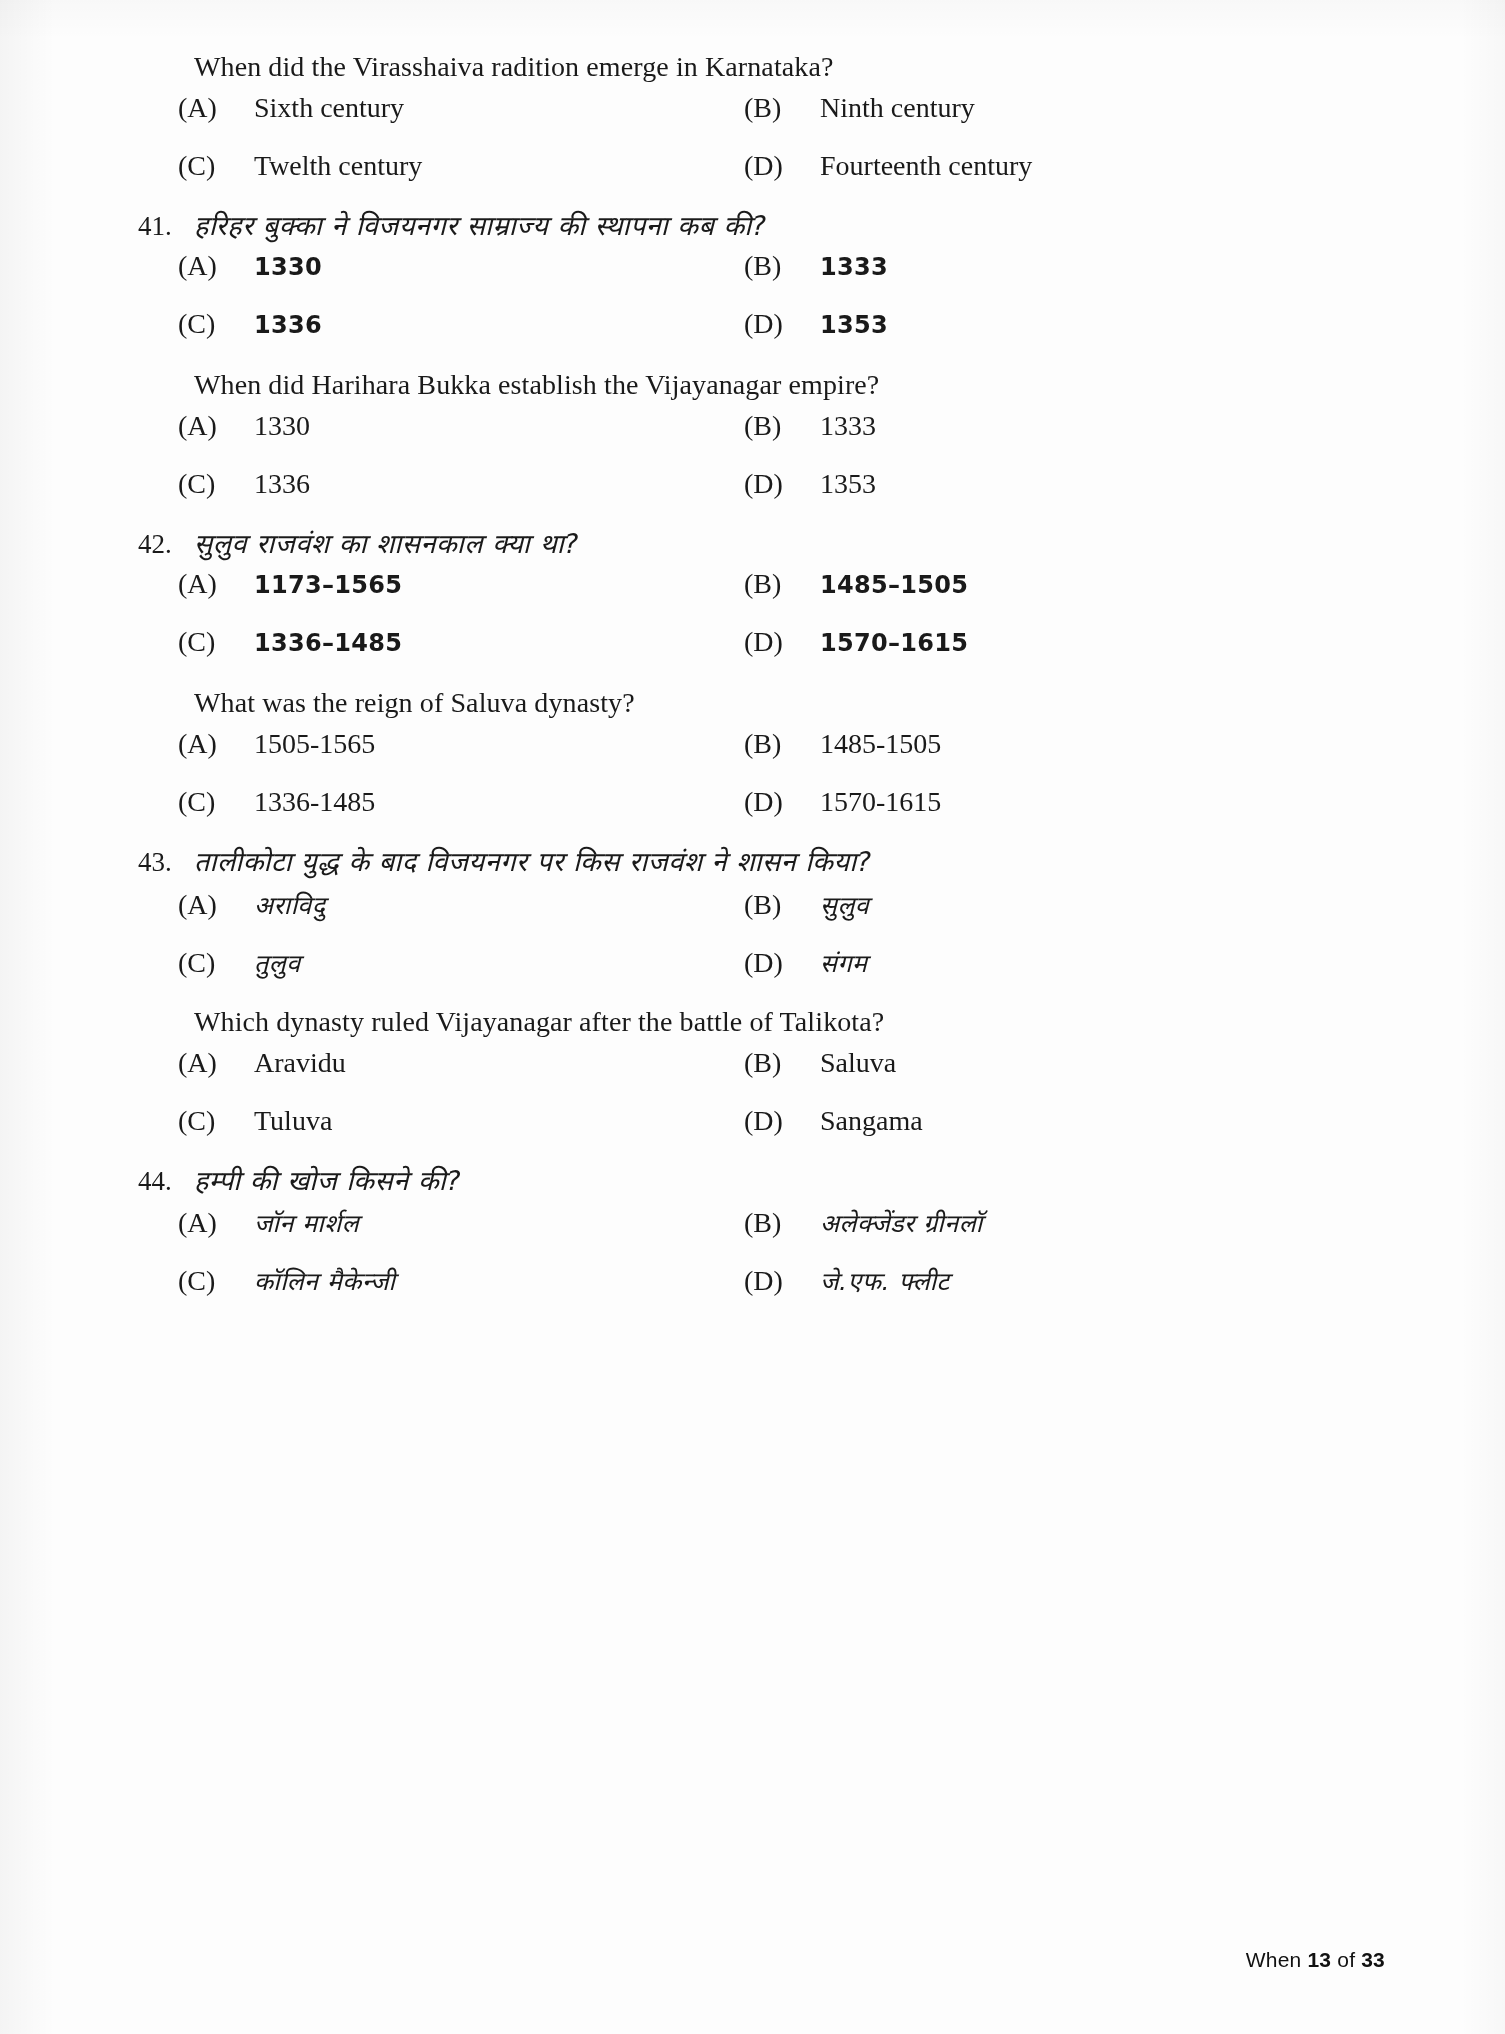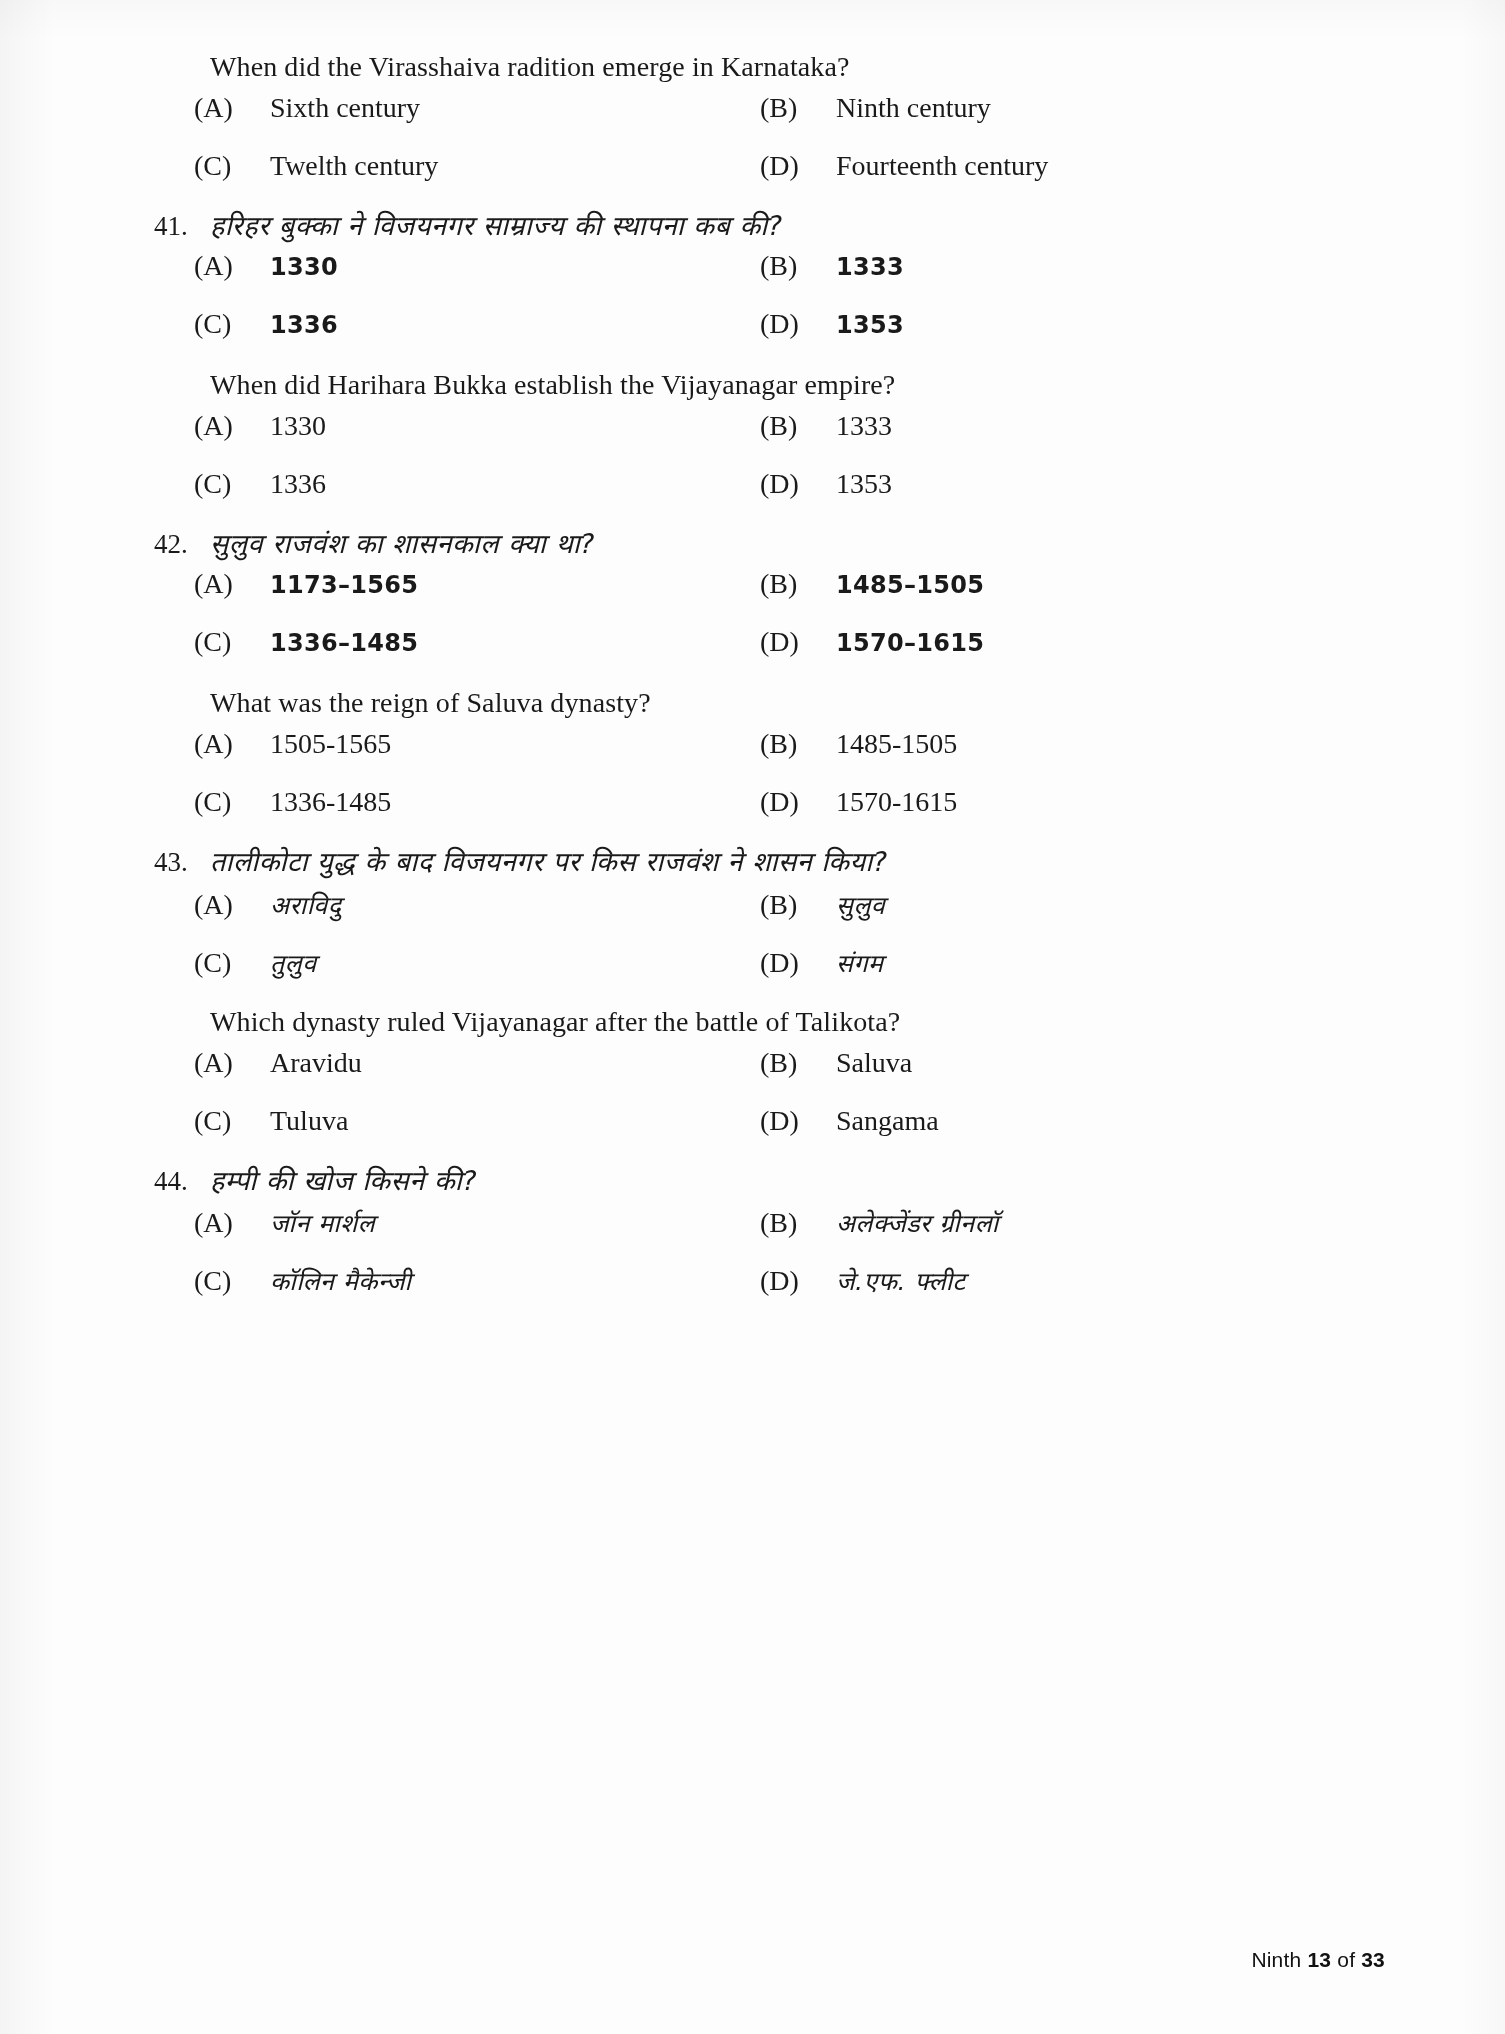--- a/index.html
+++ b/index.html
@@ -22,21 +22,21 @@
     inset: 0;
     background:
       linear-gradient(to right, rgba(0,0,0,0.035) 0px, rgba(0,0,0,0.0) 55px),
       linear-gradient(to left,  rgba(0,0,0,0.025) 0px, rgba(0,0,0,0.0) 45px),
       linear-gradient(to bottom, rgba(0,0,0,0.02) 0px, rgba(0,0,0,0.0) 40px),
       #fdfdfd;
   }
 
   .content {
     position: absolute;
-    left: 154px;
+    left: 138px;
     top: 48px;
     width: 1230px;
   }
 
   
   .qblock {
     margin-bottom: 0px;
   }
 
   .qline {
@@ -338,18 +338,18 @@
         <div class="opt">
           <span class="opt-key">(D)</span>
           <span class="opt-val hi">जे.एफ. फ्लीट</span>
         </div>
       </div>
     </div>
 
   </div>
 
   <div class="footer">
-    <span>Ninth</span>
+    <span>When</span>
     <b>13</b>
     <span>of</span>
     <b>33</b>
   </div>
 </div>
 
 </body></html>

